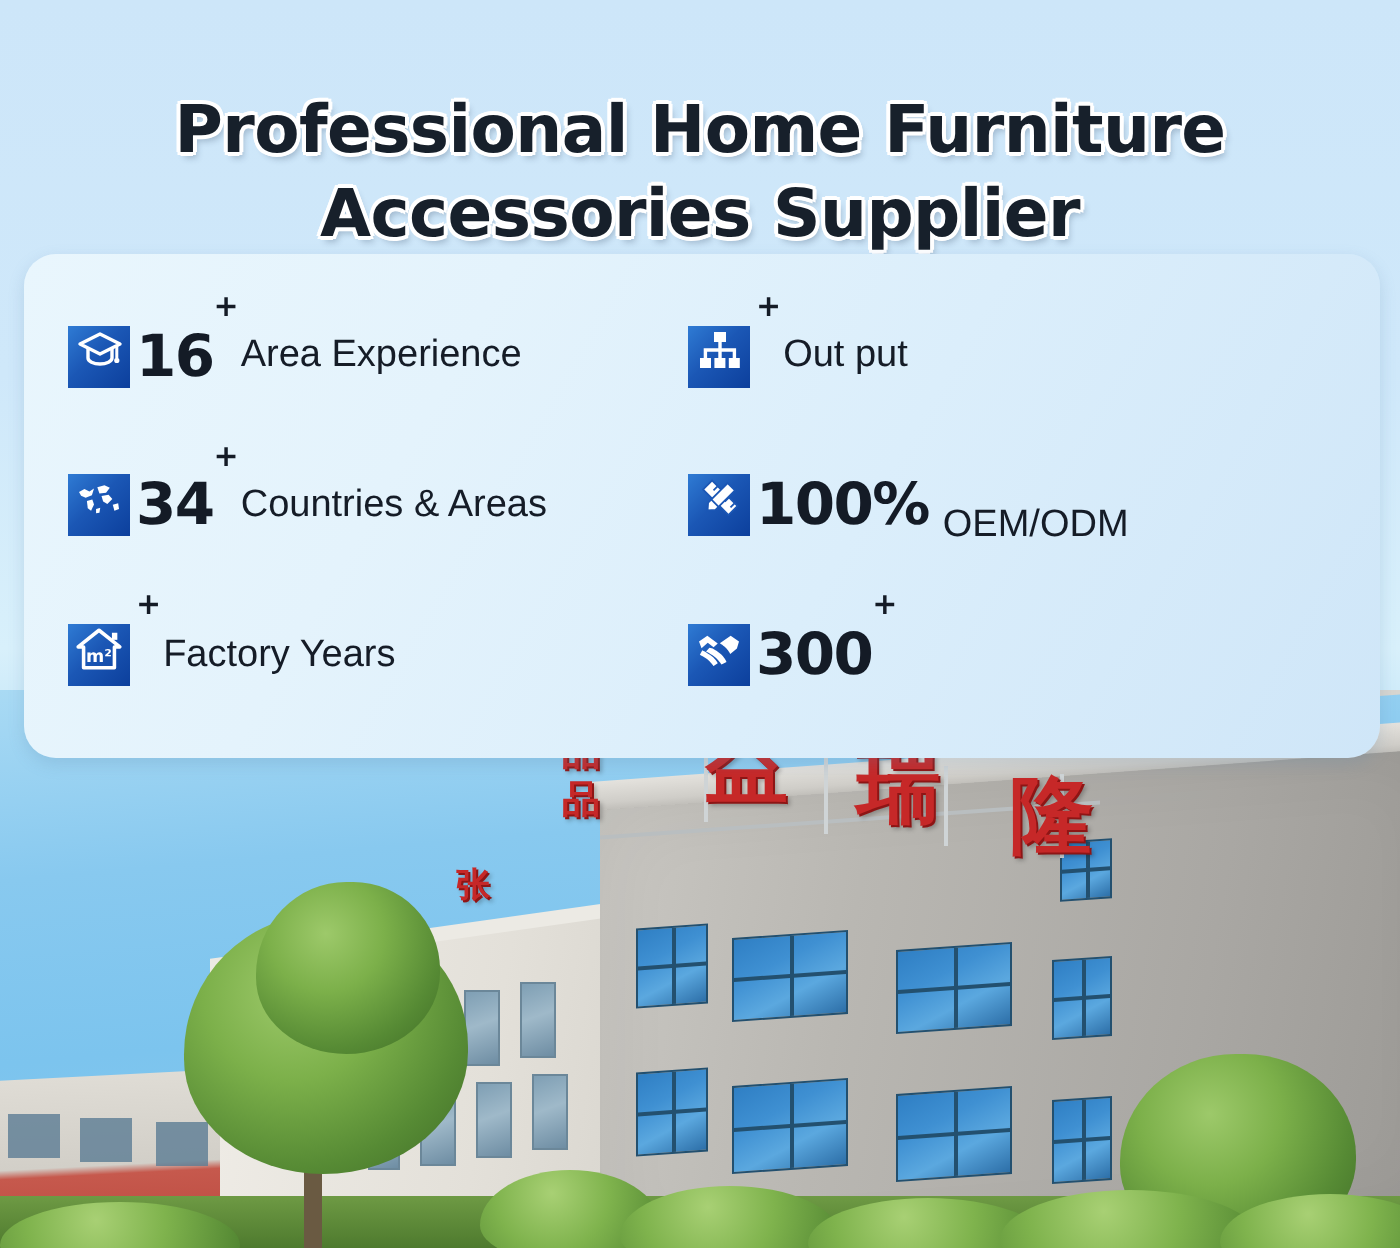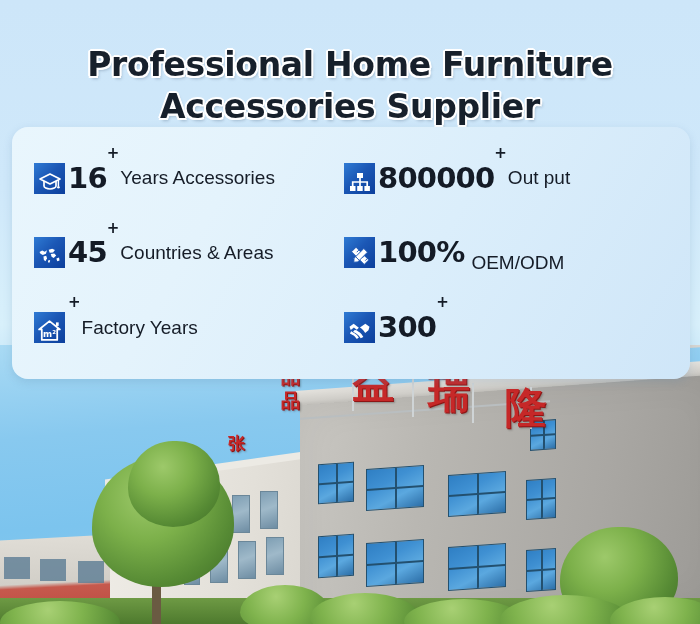--- a/index.html
+++ b/index.html
@@ -242,21 +242,21 @@
   .stat {
     display: flex;
     align-items: center;
   }
   .stat-icon {
     width: 31px;
     height: 31px;
     flex: 0 0 31px;
     background: linear-gradient(135deg, #2f7bd4 0%, #1b57b5 45%, #0c3f9c 100%);
     display: flex;
-    align-items: flex-end;
+    align-items: flex-start;
     justify-content: center;
     margin-right: 3px;
   }
   .stat-icon svg { display: block; }
   .stat-num {
     font-family: "DejaVu Sans", sans-serif;
     font-weight: bold;
     font-size: 29px;
     color: #141b26;
     line-height: 1;
@@ -365,50 +365,49 @@
         <span class="stat-icon">
           <svg width="24" height="24" viewBox="0 0 24 24">
             <path d="M12 4 L22 9 L12 14 L2 9 Z" fill="none" stroke="#ffffff" stroke-width="1.7" stroke-linejoin="round"></path>
             <path d="M6 11 L6 16 C6 17.6 8.7 19 12 19 C15.3 19 18 17.6 18 16 L18 11" fill="none" stroke="#ffffff" stroke-width="1.7" stroke-linejoin="round"></path>
             <path d="M20.4 9.7 L20.4 16" stroke="#ffffff" stroke-width="1.5"></path>
             <circle cx="20.4" cy="17.2" r="1.3" fill="#ffffff"></circle>
           </svg>
         </span>
         <span class="stat-num">16</span>
         <span class="stat-plus">+</span>
-        <span class="stat-label">Years Accessories</span>
+        <span class="stat-label">Area Experience</span>
       </div>
 
       <div class="stat">
         <span class="stat-icon">
           <svg width="24" height="24" viewBox="0 0 24 24">
             <rect x="9" y="3" width="6" height="5" fill="#ffffff"></rect>
             <rect x="2" y="16" width="5.5" height="5" fill="#ffffff"></rect>
             <rect x="9.2" y="16" width="5.5" height="5" fill="#ffffff"></rect>
             <rect x="16.4" y="16" width="5.5" height="5" fill="#ffffff"></rect>
             <path d="M12 8 L12 12 M4.7 16 L4.7 12 L19.2 12 L19.2 16 M12 12 L12 16" stroke="#ffffff" stroke-width="1.7" fill="none"></path>
           </svg>
         </span>
-        <span class="stat-num">800000</span>
         <span class="stat-plus">+</span>
         <span class="stat-label">Out put</span>
       </div>
 
       <div class="stat">
         <span class="stat-icon">
           <svg width="25" height="25" viewBox="0 0 24 24">
             <path d="M2.4 8.6 L5 7.2 L7.4 8.4 L9.6 7.0 L8.6 10.2 L5.6 11.4 L3.4 10.4 Z" fill="#ffffff"></path>
             <path d="M6.2 13.0 L8.8 12.2 L9.6 14.6 L8.2 17.6 L6.6 16.4 Z" fill="#ffffff"></path>
             <path d="M11.2 6.4 L14.6 5.4 L17.2 6.6 L15.4 9.0 L12.2 9.4 Z" fill="#ffffff"></path>
             <path d="M13.2 10.6 L16.6 10.0 L18.4 12.0 L16.0 14.4 L14.0 13.2 Z" fill="#ffffff"></path>
             <path d="M18.6 14.8 L21.2 14.0 L21.6 16.8 L19.4 17.6 Z" fill="#ffffff"></path>
             <path d="M10.6 16.8 L12.6 16.2 L12.2 18.6 L10.6 18.8 Z" fill="#ffffff"></path>
           </svg>
         </span>
-        <span class="stat-num">45</span>
+        <span class="stat-num">34</span>
         <span class="stat-plus">+</span>
         <span class="stat-label">Countries &amp; Areas</span>
       </div>
 
       <div class="stat">
         <span class="stat-icon">
           <svg width="24" height="24" viewBox="0 0 24 24">
             <g transform="rotate(45 12 12)">
               <rect x="3" y="8.6" width="18" height="6.4" fill="#ffffff" stroke="#1b57b5" stroke-width="0.9"></rect>
               <path d="M7 8.6 L7 11.6 M11 8.6 L11 11.6 M15 8.6 L15 11.6 M19 8.6 L19 11.6" stroke="#1b57b5" stroke-width="0.9"></path>

